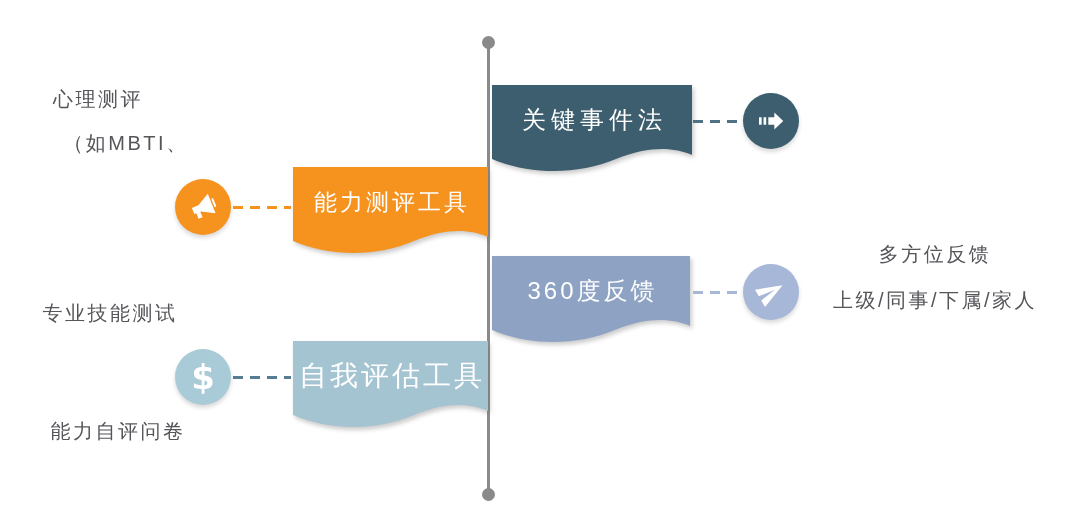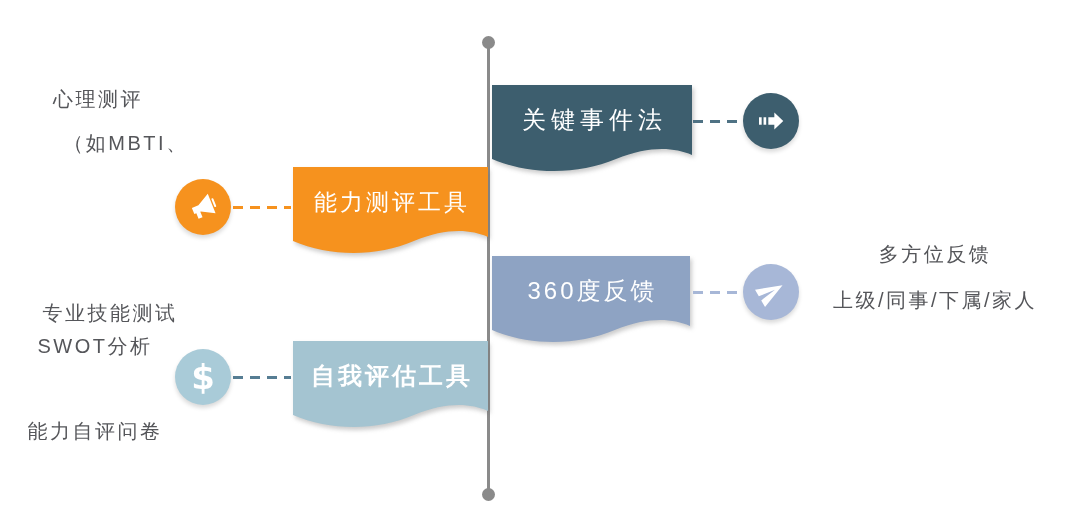--- a/index.html
+++ b/index.html
@@ -24,21 +24,21 @@
   .banner-label { position:absolute; left:0; right:0; top:0; height:70px;
                   display:flex; align-items:center; justify-content:center;
                   color:#ffffff; white-space:nowrap; }
   #b-ci  { left:492px; top:85px;  width:200px; height:90px; }
   #b-ab  { left:293px; top:167px; width:195px; height:90px;font-family:Liberation Serif, serif; }
   #b-fb  { left:492px; top:256px; width:198px; height:90px; }
   #b-sa  { left:293px; top:341px; width:195px; height:90px; }
   #b-ci .banner-label { font-size:24px; letter-spacing:5px; text-indent:5px; }
   #b-ab .banner-label { font-size:23px; letter-spacing:3px; text-indent:3px; }
   #b-fb .banner-label { font-size:24px; letter-spacing:3px; text-indent:3px; }
-  #b-sa .banner-label { font-size:24px; letter-spacing:3px; text-indent:3px;font-weight:bold; }
+  #b-sa .banner-label { font-size:28px; letter-spacing:3px; text-indent:3px; }
 
   
   .dash { position:absolute; height:3px; }
   #dash-ab { left:233px; top:206px; width:58px;
              background:repeating-linear-gradient(90deg,#F6921E 0 10px,transparent 10px 17px); }
   #dash-sa { left:233px; top:376px; width:58px;
              background:repeating-linear-gradient(90deg,#567D93 0 10px,transparent 10px 17px); }
   #dash-ci { left:693px; top:120px; width:48px;
              background:repeating-linear-gradient(90deg,#4F7284 0 10px,transparent 10px 17px); }
   #dash-fb { left:693px; top:291px; width:48px;
@@ -62,21 +62,21 @@
   .note.centered { text-align:center; }
   
   #n-ab-0 { left:0; width:196px; top:86px; }
   #n-ab-1 { left:0; width:196px; top:130px;margin-left:28px; }
   #n-ab-2 { left:0; width:196px; top:164px; }
   #n-ab-3 { left:0; width:196px; top:211px; }
   #n-ab-4 { left:12px; width:196px; top:256px;margin-top:44px; }
   
   #n-sa-0 { left:0; width:190px; top:333px; }
   #n-sa-1 { left:0; width:190px; top:369px; }
-  #n-sa-2 { left:0; width:190px; top:418px; }
+  #n-sa-2 { left:0; width:190px; top:418px;padding-left:23px; }
   
   #n-ci-0 { left:827px; top:102px; }
   #n-ci-1 { left:827px; top:144px; }
   
   #n-fb-0 { left:820px; width:230px; top:241px; }
   #n-fb-1 { left:820px; width:230px; top:287px; }
 </style>
 </head>
 <body>
 
@@ -140,16 +140,15 @@
   <div class="banner" id="b-sa">
     <svg viewBox="0 0 200 90" preserveAspectRatio="none">
       <path d="M0 0 H200 V70 C181 62 157 61 124 74 C86 90 38 90 0 74 Z" fill="#A4C4D1"></path>
     </svg>
     <span class="banner-label">自我评估工具</span>
   </div>
   <div class="dash" id="dash-sa"></div>
   <div class="circle" id="circ-sa">
     <span class="dollar">$</span>
   </div>
-  <div class="note centered" id="n-sa-0">SWOT分析</div>
   <div class="note centered" id="n-sa-2">能力自评问卷</div>
 
 </div>
 
 </body></html>

